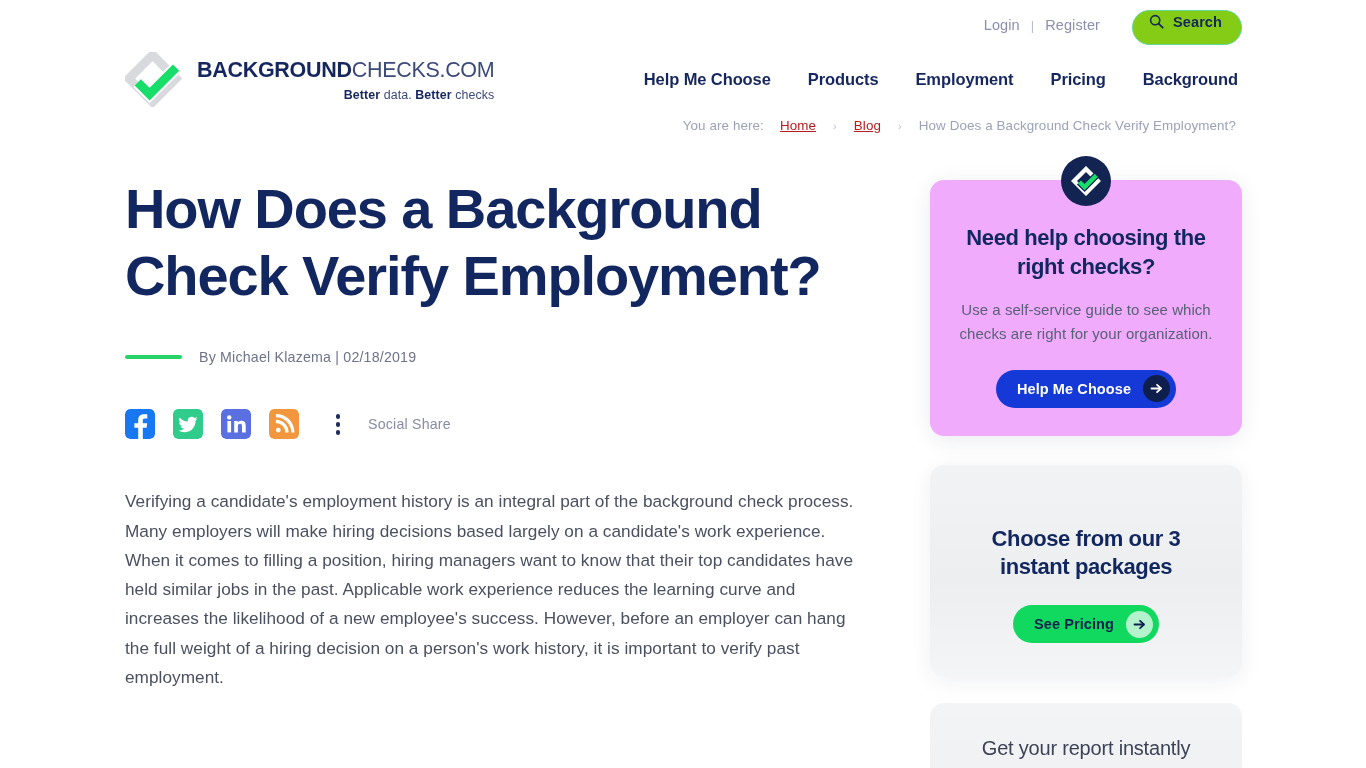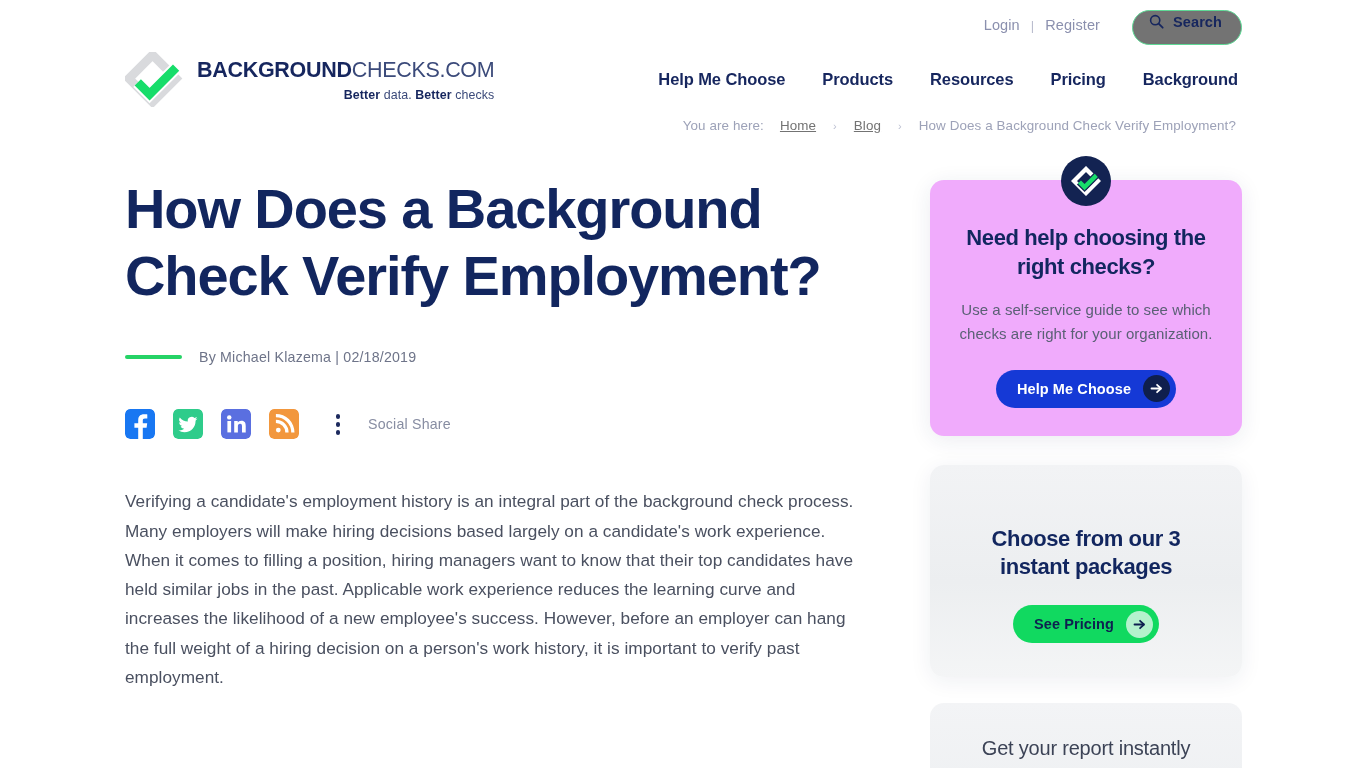--- a/index.html
+++ b/index.html
@@ -22,21 +22,21 @@
     font-size: 14.5px; color: #8b90ae; letter-spacing: .1px;
   }
   .util-links a { color: #8b90ae; text-decoration: none; }
   .util-sep { color: #b9bccd; font-size: 13px; }
 
   .search-btn {
     position: absolute; right: 124px; top: 10px;
     height: 35px; padding: 0 19px 12px 16px;
     display: flex; align-items: center; gap: 9px;
     border: 1.4px solid #5fd996; border-radius: 999px;
-    background: #737373; cursor: pointer;
+    background: #84cc16; cursor: pointer;
   }
   .search-btn .label {
     font-size: 14.5px; font-weight: bold; color: #16265e; letter-spacing: .1px;
   }
   .search-ico { display: block; width: 15px; height: 15px; }
 
   
   .logo {
     position: absolute; left: 125px; top: 52px;
     display: flex; align-items: center; gap: 13px;
@@ -61,21 +61,21 @@
     font-size: 16.5px; font-weight: bold; color: #16265e;
     text-decoration: none; letter-spacing: -.1px; white-space: nowrap;
   }
 
   
   .breadcrumb {
     position: absolute; right: 130px; top: 118px;
     display: flex; align-items: center; gap: 16px;
     font-size: 13.4px; color: #9da2b8; letter-spacing: .1px; white-space: nowrap;
   }
-  .breadcrumb .crumb-link { color: #737373; text-decoration: underline; }
+  .breadcrumb .crumb-link { color: #b91c1c; text-decoration: underline; }
   .breadcrumb .chev { color: #bcc0d2; font-size: 11px; padding: 0 1px; }
   .breadcrumb .current { color: #9da2b8; }
 
   
   .article { position: absolute; left: 125px; top: 175px; width: 755px; }
   .headline {
     font-size: 56px; font-weight: bold; line-height: 1.20;
     color: #12265f; letter-spacing: -1.1px; max-width: 700px;
   }
   .byline {
@@ -198,21 +198,21 @@
       </div>
       <div class="logo-line2">
         <b>Better</b><span> data. </span><b>Better</b><span> checks</span>
       </div>
     </div>
   </div>
 
   <nav class="main-nav">
     <a href="#">Help Me Choose</a>
     <a href="#">Products</a>
-    <a href="#">Resources</a>
+    <a href="#">Employment</a>
     <a href="#">Pricing</a>
     <a href="#">Background</a>
   </nav>
 
   <div class="breadcrumb">
     <span>You are here:</span>
     <a href="#" class="crumb-link">Home</a>
     <span class="chev">›</span>
     <a href="#" class="crumb-link">Blog</a>
     <span class="chev">›</span>

